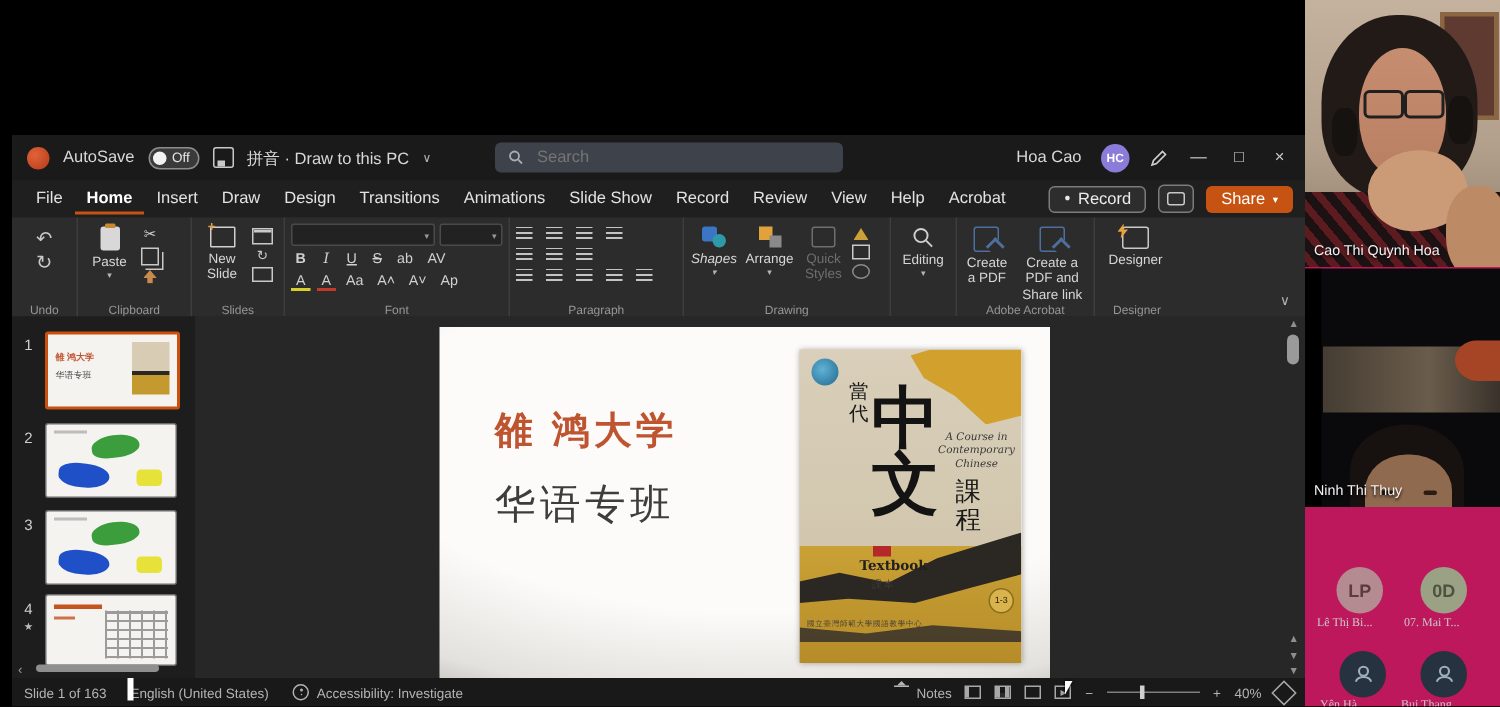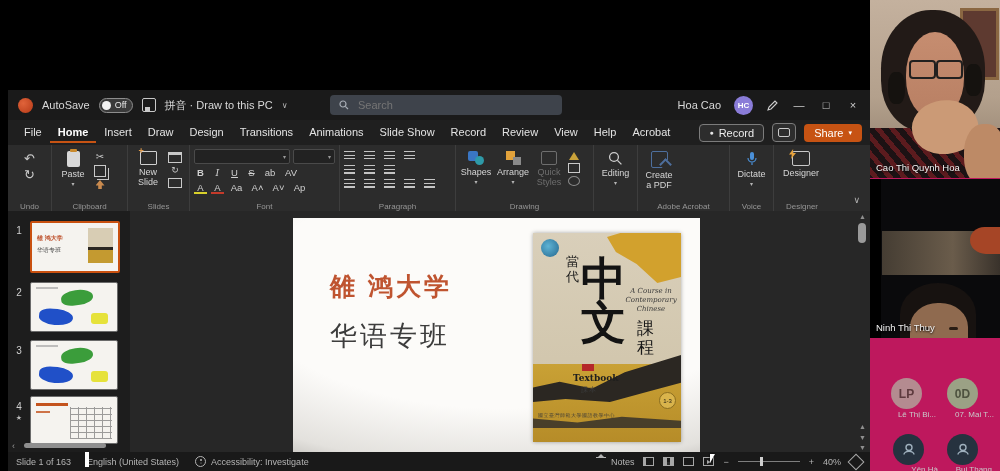--- a/index.html
+++ b/index.html
@@ -177,21 +177,21 @@
   
   .v2band{position:absolute;left:12px;top:52px;width:118px;height:44px;background:linear-gradient(90deg,#453d33,#6a5c4b 60%,#39322b);}
   .v2blob{position:absolute;right:0;top:48px;width:30px;height:27px;background:#a64526;border-radius:55% 0 0 60%;}
   .v2hair{position:absolute;left:30px;top:104px;width:76px;height:62px;background:#171210;border-radius:50% 50% 10% 10%;}
   .v2face{position:absolute;left:40px;top:124px;width:58px;height:50px;background:#8f6a4f;border-radius:48% 48% 30% 30%;}
   .v2eye{position:absolute;top:24px;width:9px;height:2.5px;background:#2a1d14;border-radius:2px;}
   .v2edge{position:absolute;left:0;top:0;width:11px;height:100%;background:#000;}
   
   .pava{position:absolute;width:31px;height:31px;border-radius:50%;display:flex;align-items:center;justify-content:center;
         font-size:12px;font-weight:bold;}
-  .pname{position:absolute;font-size:8px;color:#c9c9c9;width:58px;text-align:right;white-space:nowrap;overflow:hidden;}
+  .pname{position:absolute;font-size:8px;color:#c9c9c9;width:58px;text-align:left;white-space:nowrap;overflow:hidden;font-family:Liberation Serif, serif;}
   .pico{position:absolute;width:31px;height:31px;border-radius:50%;background:#26323f;display:flex;align-items:center;justify-content:center;}
 </style>
 </head>
 <body>
 
 <div id="root">
 
   <div class="ppt">
 
     <div class="tb">
@@ -330,21 +330,21 @@
           <span class="licon"></span>
           <span class="licon"></span>
           <span class="licon"></span>
           <span class="licon"></span>
           <span class="licon"></span>
         </div>
         <div class="glabel">Paragraph</div>
       </div>
 
       <div class="grp" style="width:138px;">
-        <div class="bigbtn" style="width:32px;">
+        <div class="bigbtn" style="width:32px;font-style:italic;">
           <span class="shapes-ic">
               <i></i>
               <b></b>
             </span>
           <span>Shapes</span>
           <span class="caret" style="font-size:6px;">▾</span>
         </div>
         <div class="bigbtn" style="width:34px;">
           <span class="arr-ic">
               <i></i>
@@ -374,35 +374,27 @@
           <span>Editing</span>
           <span class="caret" style="font-size:6px;">▾</span>
         </div>
       </div>
 
       <div class="grp" style="width:92px;">
         <div class="bigbtn" style="width:34px;">
           <span class="pdf-ic"></span>
           <span>Create a PDF</span>
         </div>
+        <div class="bigbtn" style="width:50px;">
+          <span class="pdf-ic"></span>
+          <span>Create a PDF and Share link</span>
+        </div>
         <div class="glabel">Adobe Acrobat</div>
       </div>
 
-      <div class="grp" style="width:44px;justify-content:center;">
-        <div class="bigbtn" style="width:38px;">
-          <svg width="12" height="16" viewBox="0 0 12 16">
-            <rect x="4" y="1" width="4" height="8" rx="2" fill="#4a90d9"></rect>
-            <path d="M2 7 a4 4 0 0 0 8 0" fill="none" stroke="#4a90d9" stroke-width="1.2"></path>
-            <line x1="6" y1="11.5" x2="6" y2="14" stroke="#4a90d9" stroke-width="1.2"></line>
-          </svg>
-          <span>Dictate</span>
-          <span class="caret" style="font-size:6px;">▾</span>
-        </div>
-        <div class="glabel">Voice</div>
-      </div>
 
       <div class="grp" style="width:56px;justify-content:flex-start;border-right:none;">
         <div class="bigbtn" style="width:46px;">
           <span class="desg-ic"></span>
           <span>Designer</span>
         </div>
         <div class="glabel">Designer</div>
       </div>
 
       <span class="rb-chev">∨</span>

